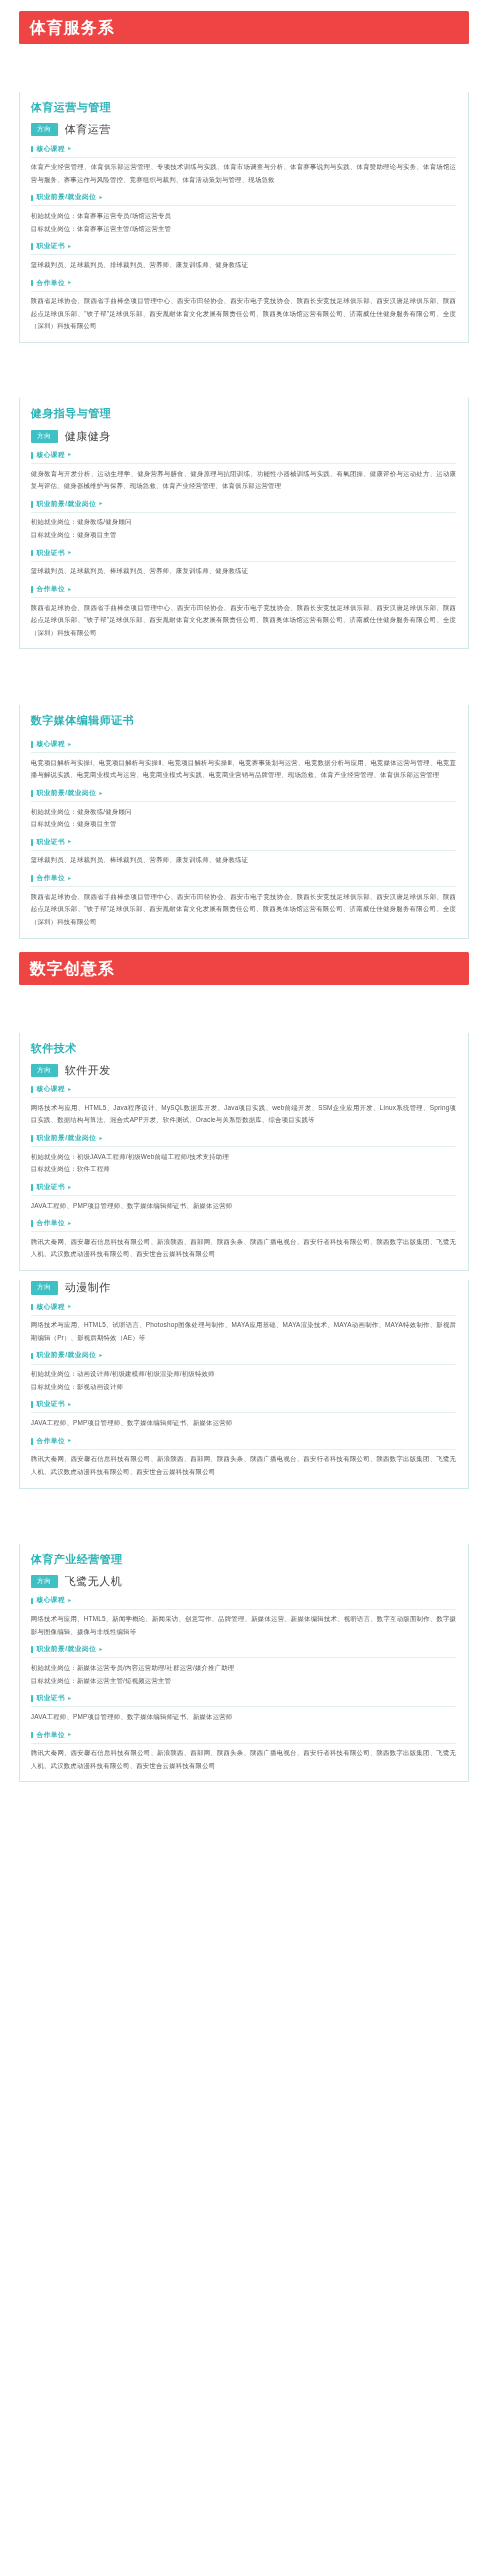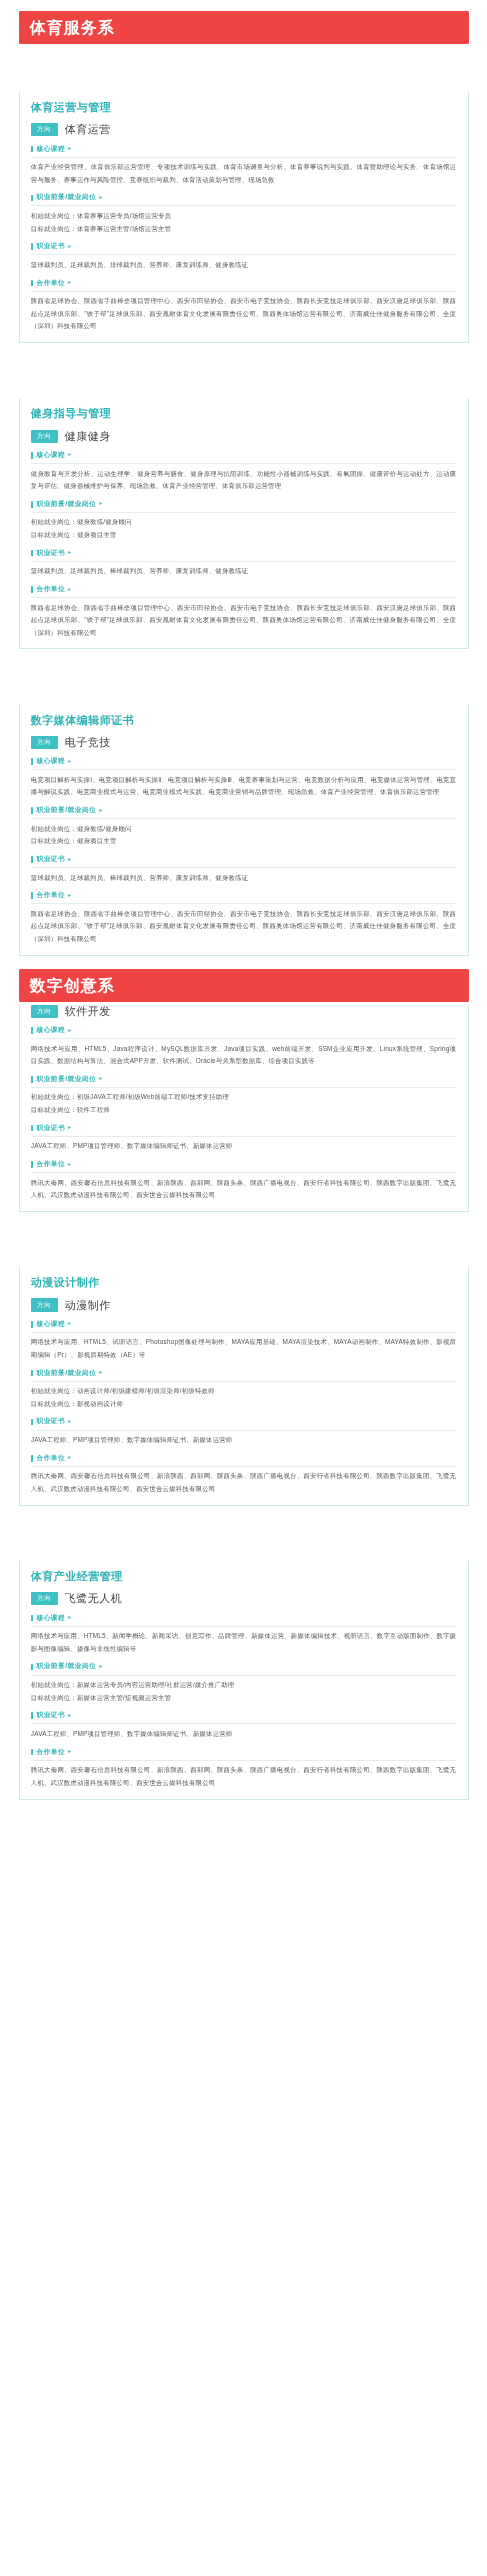--- a/index.html
+++ b/index.html
@@ -235,24 +235,20 @@
             <div class="sec-body">
               <p>陕西省足球协会、陕西省手曲棒垒项目管理中心、西安市田径协会、西安市电子竞技协会、陕西长安竞技足球俱乐部、西安汉唐足球俱乐部、陕西起点足球俱乐部、"铁子帮"足球俱乐部、西安胤耐体育文化发展有限责任公司、陕西奥体场馆运营有限公司、济南威仕佳健身服务有限公司、全度（深圳）科技有限公司</p>
             </div>
           </div>
         </div>
       </div>
       <div class="major-sep"></div>
       <div class="major">
         <div class="major-title">数字媒体编辑师证书</div>
         <div class="major-body">
-          <div class="dir-row">
-            <span class="dir-tag">方向</span>
-            <span class="dir-value">电子竞技</span>
-          </div>
           <div class="sec">
             <div class="sec-head">
               <span class="bullet"></span>
               <span>核心课程</span>
               <span class="arrow">▸</span>
             </div>
             <hr class="sec-rule">
             <div class="sec-body">
               <p>电竞项目解析与实操Ⅰ、电竞项目解析与实操Ⅱ、电竞项目解析与实操Ⅲ、电竞赛事策划与运营、电竞数据分析与应用、电竞媒体运营与管理、电竞直播与解说实践、电竞商业模式与运营、电竞商业模式与实践、电竞商业营销与品牌管理、现场急救、体育产业经营管理、体育俱乐部运营管理</p>
             </div>
@@ -290,20 +286,21 @@
             <div class="sec-body">
               <p>陕西省足球协会、陕西省手曲棒垒项目管理中心、西安市田径协会、西安市电子竞技协会、陕西长安竞技足球俱乐部、西安汉唐足球俱乐部、陕西起点足球俱乐部、"铁子帮"足球俱乐部、西安胤耐体育文化发展有限责任公司、陕西奥体场馆运营有限公司、济南威仕佳健身服务有限公司、全度（深圳）科技有限公司</p>
             </div>
           </div>
         </div>
       </div>
     </div>
     <div class="dept">
       <div class="dept-header">数字创意系</div>
       <div class="major">
+        <div class="major-title">软件技术</div>
         <div class="major-body">
           <div class="dir-row">
             <span class="dir-tag">方向</span>
             <span class="dir-value">软件开发</span>
           </div>
           <div class="sec">
             <div class="sec-head">
               <span class="bullet"></span>
               <span>核心课程</span>
               <span class="arrow">▸</span>
@@ -344,21 +341,20 @@
             </div>
             <hr class="sec-rule">
             <div class="sec-body">
               <p>腾讯大秦网、西安馨石信息科技有限公司、新浪陕西、西部网、陕西头条、陕西广播电视台、西安行者科技有限公司、陕西数字出版集团、飞鹭无人机、武汉数虎动漫科技有限公司、西安世合云媒科技有限公司</p>
             </div>
           </div>
         </div>
       </div>
       <div class="major-sep"></div>
       <div class="major">
-        <div class="major-title">动漫设计制作</div>
         <div class="major-body">
           <div class="dir-row">
             <span class="dir-tag">方向</span>
             <span class="dir-value">动漫制作</span>
           </div>
           <div class="sec">
             <div class="sec-head">
               <span class="bullet"></span>
               <span>核心课程</span>
               <span class="arrow">▸</span>

